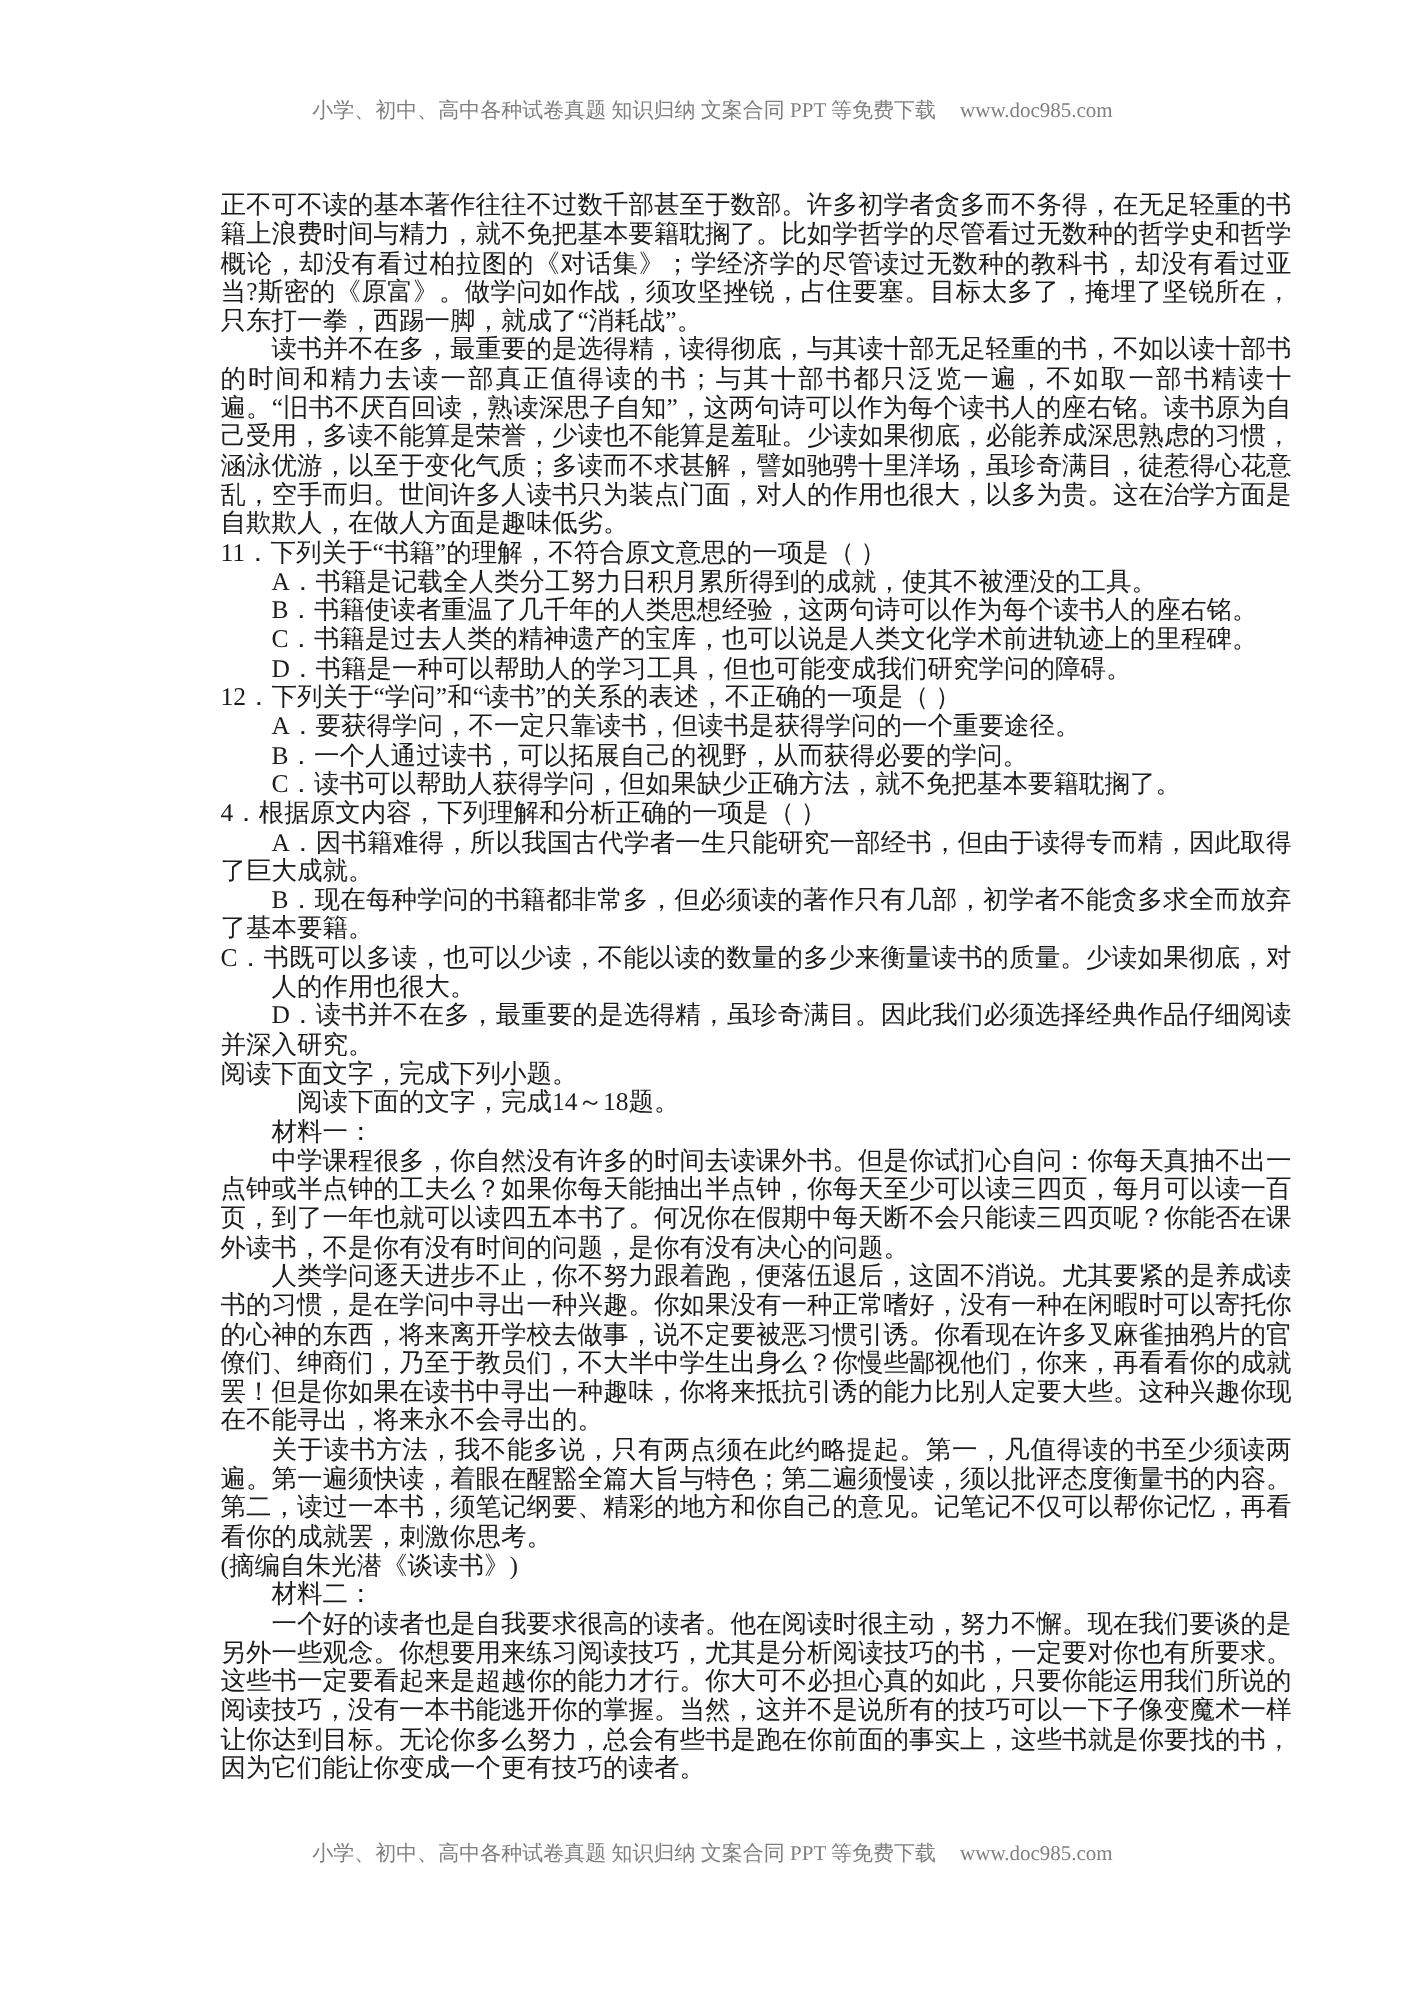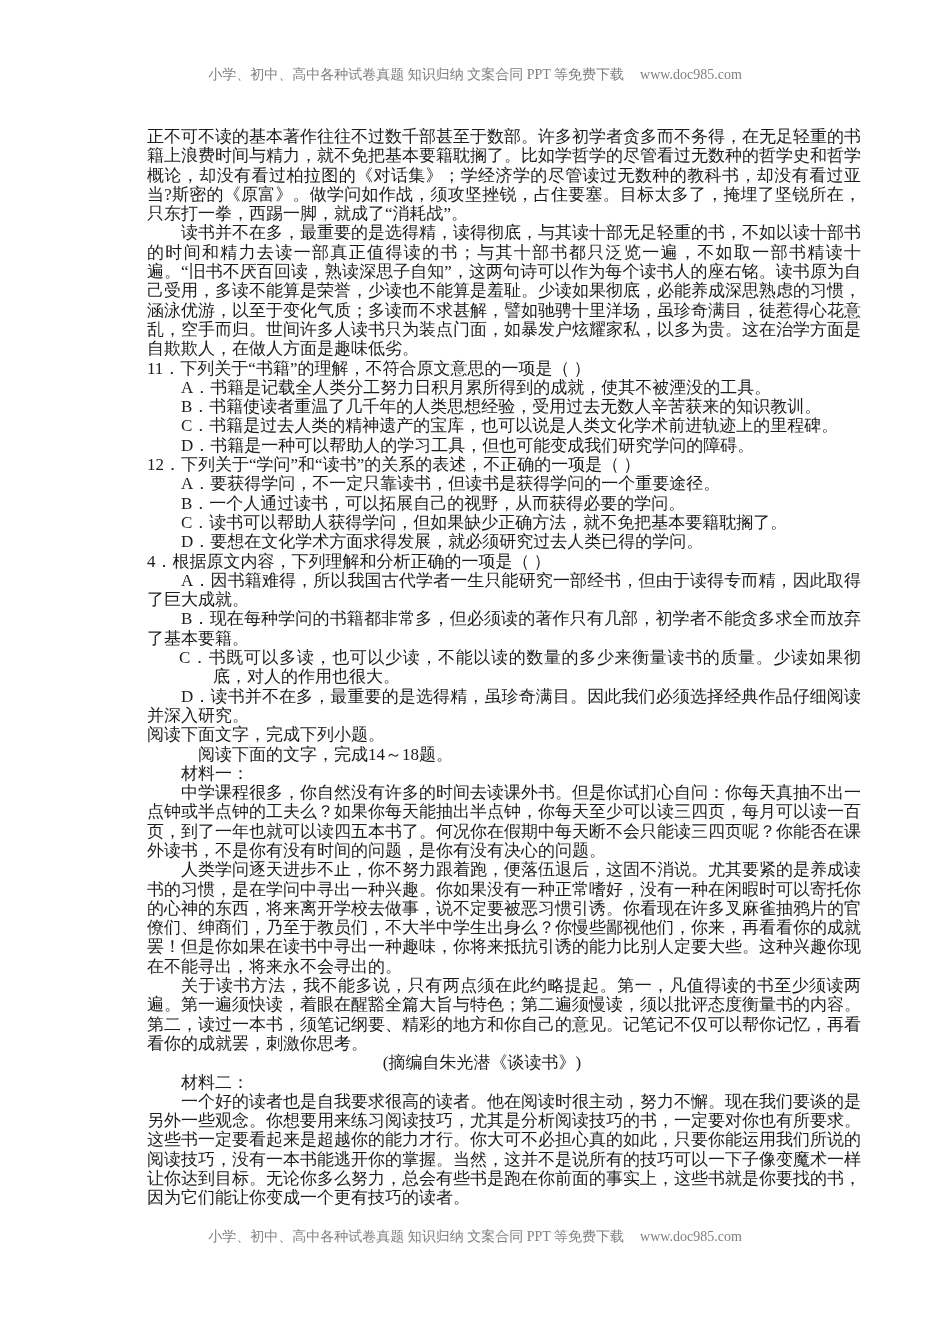--- a/index.html
+++ b/index.html
@@ -36,47 +36,46 @@
     left: 147px;
     width: 714px;
     font-size: 17px;
     line-height: 19.3px;
     text-align: justify;
     font-family: Liberation Serif, serif;
   }
   .blk { margin: 0; padding: 0; }
   .ind  { text-indent: 2em; }
   .ind3 { text-indent: 3em; }
-  .hang { padding-left: 2em; text-indent: -2em; margin-left: 32px; }
-  .right { text-align: center; padding-right: 2.6em; }
+  .hang { padding-left: 2em; text-indent: -2em; }
+  .right { text-align: left; padding-right: 2.6em; }
 </style>
 </head>
 <body>
 
 <div class="sheet">
 
   <div class="watermark header-watermark">
     <span class="wm-text">小学、初中、高中各种试卷真题 知识归纳 文案合同 PPT 等免费下载</span><span class="wm-url">www.doc985.com</span>
   </div>
 
   <div class="body-text">
     <p class="blk">正不可不读的基本著作往往不过数千部甚至于数部。许多初学者贪多而不务得，在无足轻重的书籍上浪费时间与精力，就不免把基本要籍耽搁了。比如学哲学的尽管看过无数种的哲学史和哲学概论，却没有看过柏拉图的《对话集》；学经济学的尽管读过无数种的教科书，却没有看过亚当?斯密的《原富》。做学问如作战，须攻坚挫锐，占住要塞。目标太多了，掩埋了坚锐所在，只东打一拳，西踢一脚，就成了“消耗战”。</p>
-    <p class="blk ind">读书并不在多，最重要的是选得精，读得彻底，与其读十部无足轻重的书，不如以读十部书的时间和精力去读一部真正值得读的书；与其十部书都只泛览一遍，不如取一部书精读十遍。“旧书不厌百回读，熟读深思子自知”，这两句诗可以作为每个读书人的座右铭。读书原为自己受用，多读不能算是荣誉，少读也不能算是羞耻。少读如果彻底，必能养成深思熟虑的习惯，涵泳优游，以至于变化气质；多读而不求甚解，譬如驰骋十里洋场，虽珍奇满目，徒惹得心花意乱，空手而归。世间许多人读书只为装点门面，如暴发户炫耀家私，以多为贵。这在治学方面是自欺欺人，在做人方面是趣味低劣。</p>
+    <p class="blk ind">读书并不在多，最重要的是选得精，读得彻底，与其读十部无足轻重的书，不如以读十部书的时间和精力去读一部真正值得读的书；与其十部书都只泛览一遍，不如取一部书精读十遍。“旧书不厌百回读，熟读深思子自知”，这两句诗可以作为每个读书人的座右铭。读书原为自己受用，多读不能算是荣誉，少读也不能算是羞耻。少读如果彻底，必能养成深思熟虑的习惯，涵泳优游，以至于变化气质；多读而不求甚解，譬如驰骋十里洋场，虽珍奇满目，徒惹得心花意乱，空手而归。世间许多人读书只为装点门面，对人的作用也很大，以多为贵。这在治学方面是自欺欺人，在做人方面是趣味低劣。</p>
 
     <p class="blk">11．下列关于“书籍”的理解，不符合原文意思的一项是（  ）</p>
     <p class="blk ind">A．书籍是记载全人类分工努力日积月累所得到的成就，使其不被湮没的工具。</p>
-    <p class="blk ind">B．书籍使读者重温了几千年的人类思想经验，受用过去无数人辛苦获来的知识教训。</p>
+    <p class="blk ind">B．书籍使读者重温了几千年的人类思想经验，这两句诗可以作为每个读书人的座右铭。</p>
     <p class="blk ind">C．书籍是过去人类的精神遗产的宝库，也可以说是人类文化学术前进轨迹上的里程碑。</p>
     <p class="blk ind">D．书籍是一种可以帮助人的学习工具，但也可能变成我们研究学问的障碍。</p>
 
     <p class="blk">12．下列关于“学问”和“读书”的关系的表述，不正确的一项是（  ）</p>
     <p class="blk ind">A．要获得学问，不一定只靠读书，但读书是获得学问的一个重要途径。</p>
     <p class="blk ind">B．一个人通过读书，可以拓展自己的视野，从而获得必要的学问。</p>
     <p class="blk ind">C．读书可以帮助人获得学问，但如果缺少正确方法，就不免把基本要籍耽搁了。</p>
-    <p class="blk ind">D．要想在文化学术方面求得发展，就必须研究过去人类已得的学问。</p>
 
     <p class="blk">4．根据原文内容，下列理解和分析正确的一项是（  ）</p>
     <p class="blk ind">A．因书籍难得，所以我国古代学者一生只能研究一部经书，但由于读得专而精，因此取得了巨大成就。</p>
     <p class="blk ind">B．现在每种学问的书籍都非常多，但必须读的著作只有几部，初学者不能贪多求全而放弃了基本要籍。</p>
     <p class="blk hang">C．书既可以多读，也可以少读，不能以读的数量的多少来衡量读书的质量。少读如果彻底，对人的作用也很大。</p>
     <p class="blk ind">D．读书并不在多，最重要的是选得精，虽珍奇满目。因此我们必须选择经典作品仔细阅读并深入研究。</p>
 
     <p class="blk">阅读下面文字，完成下列小题。</p>
     <p class="blk ind3">阅读下面的文字，完成14～18题。</p>
 

